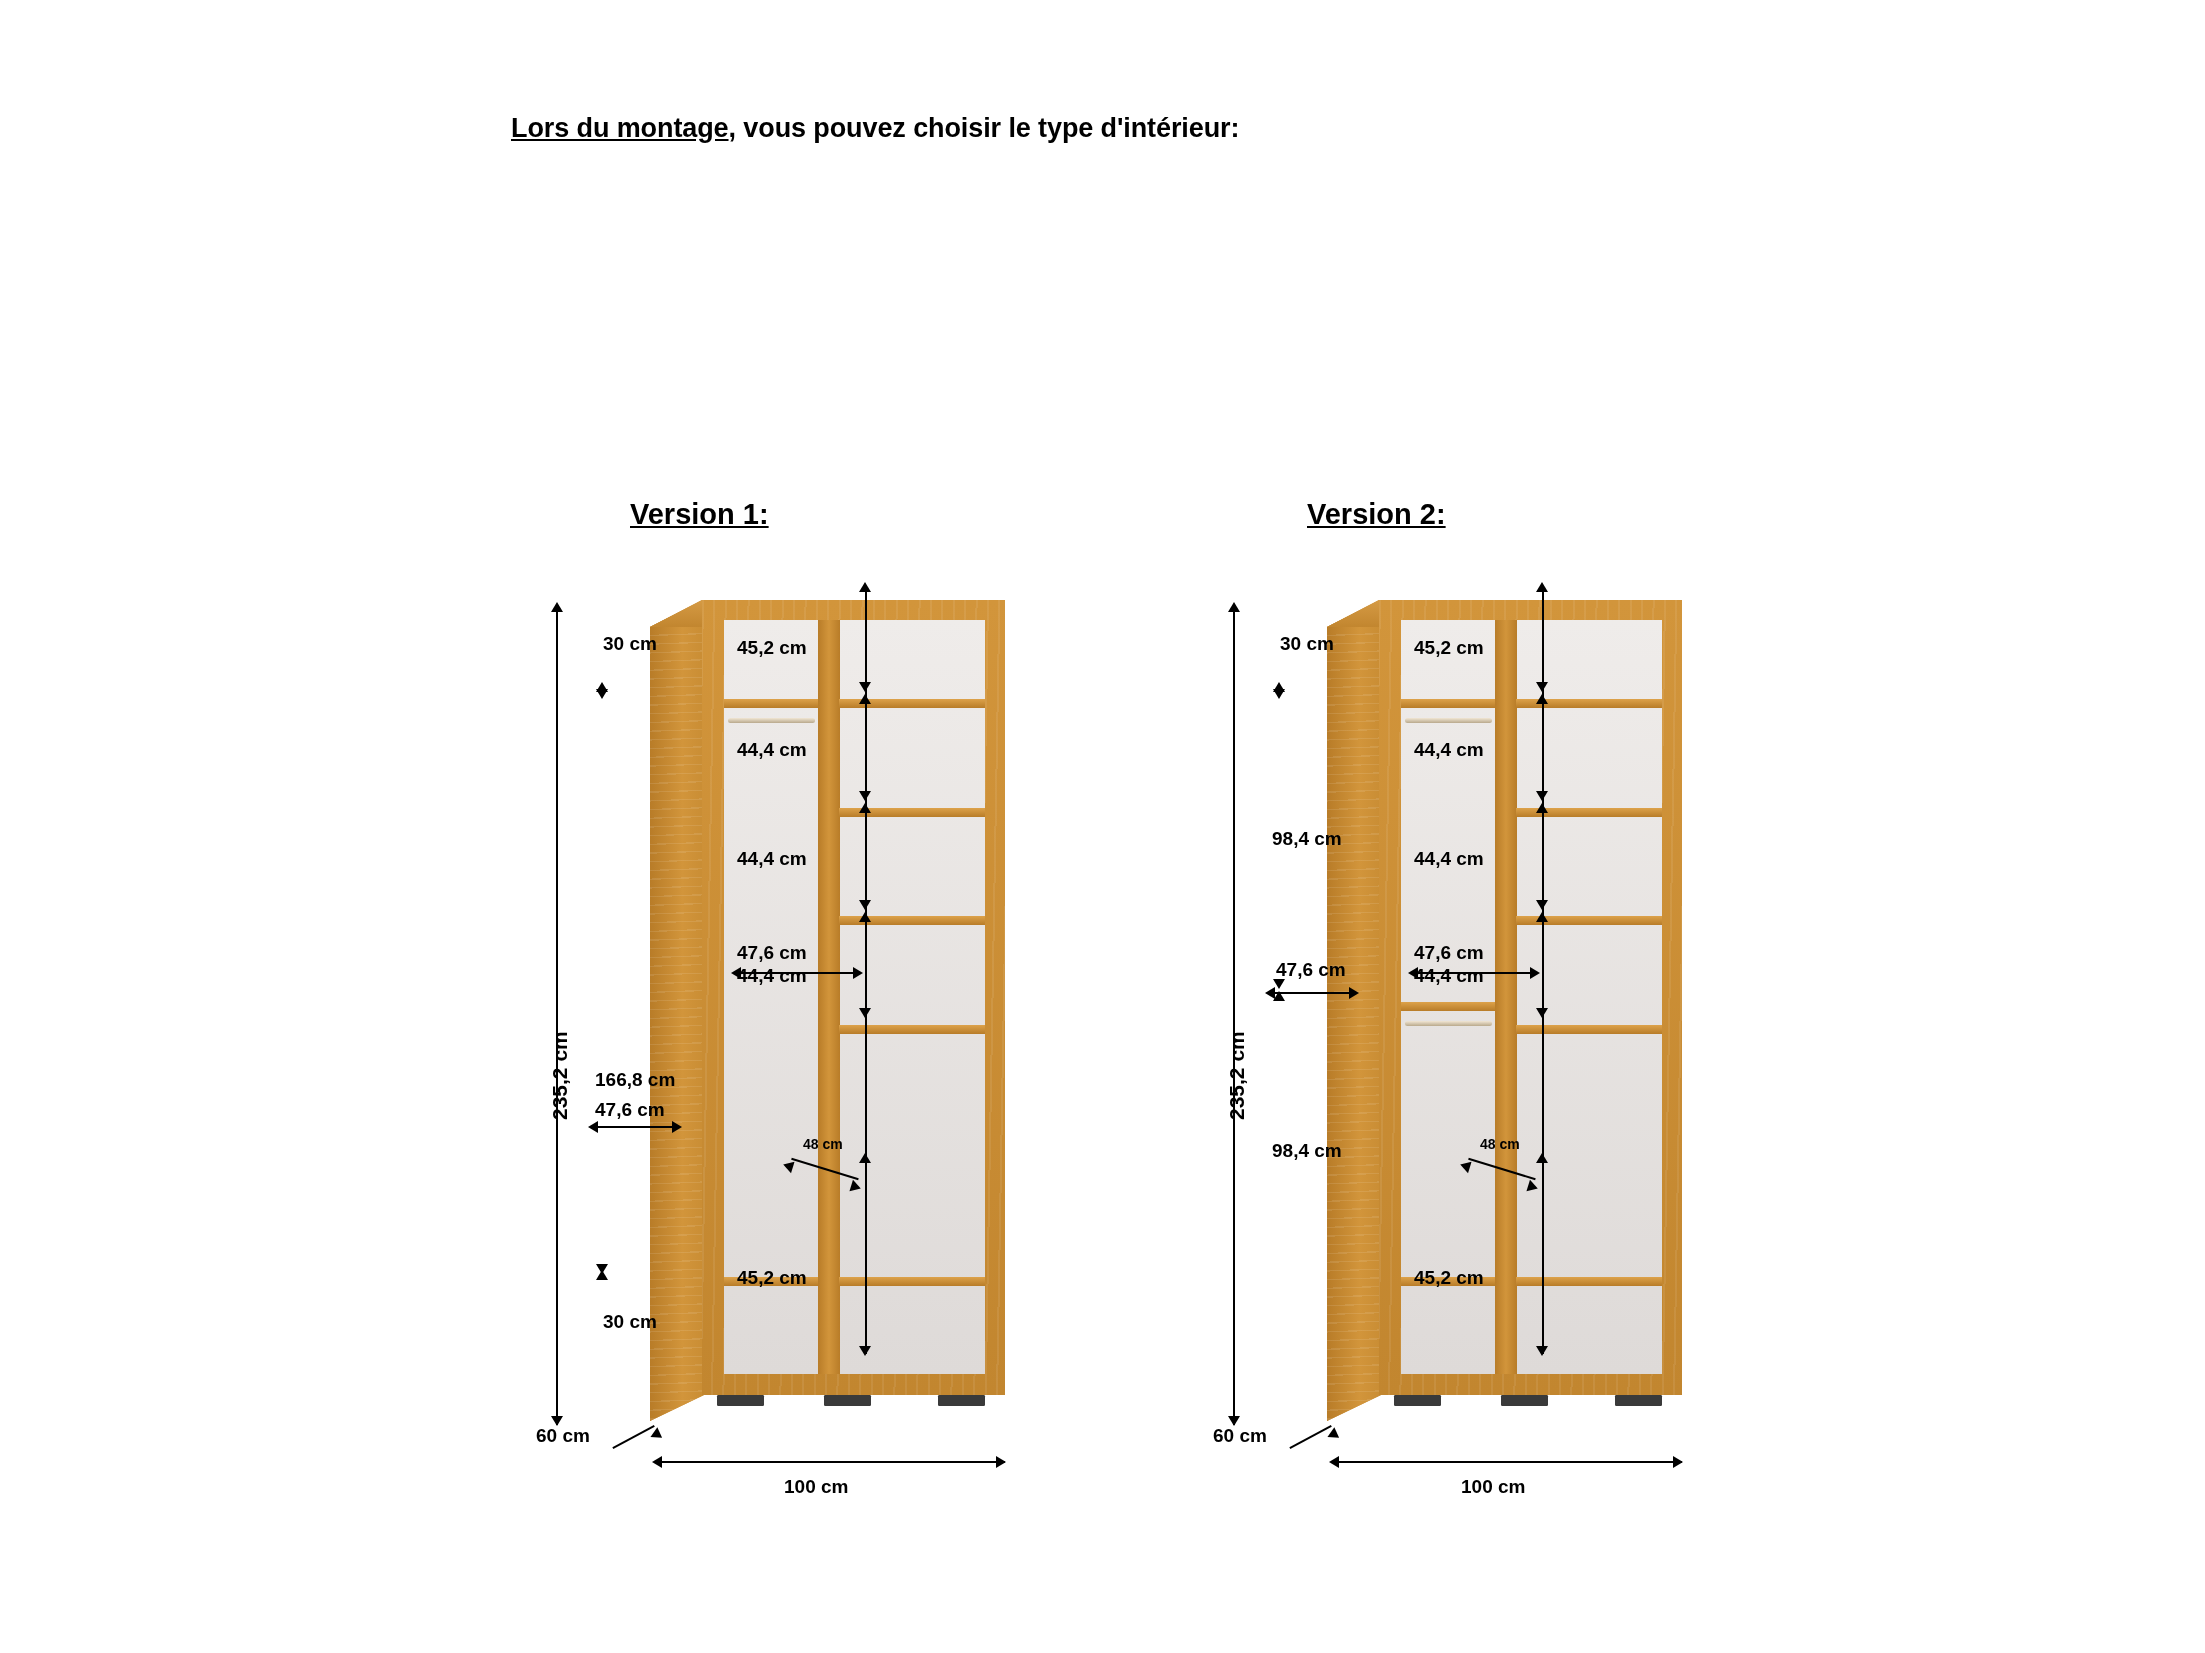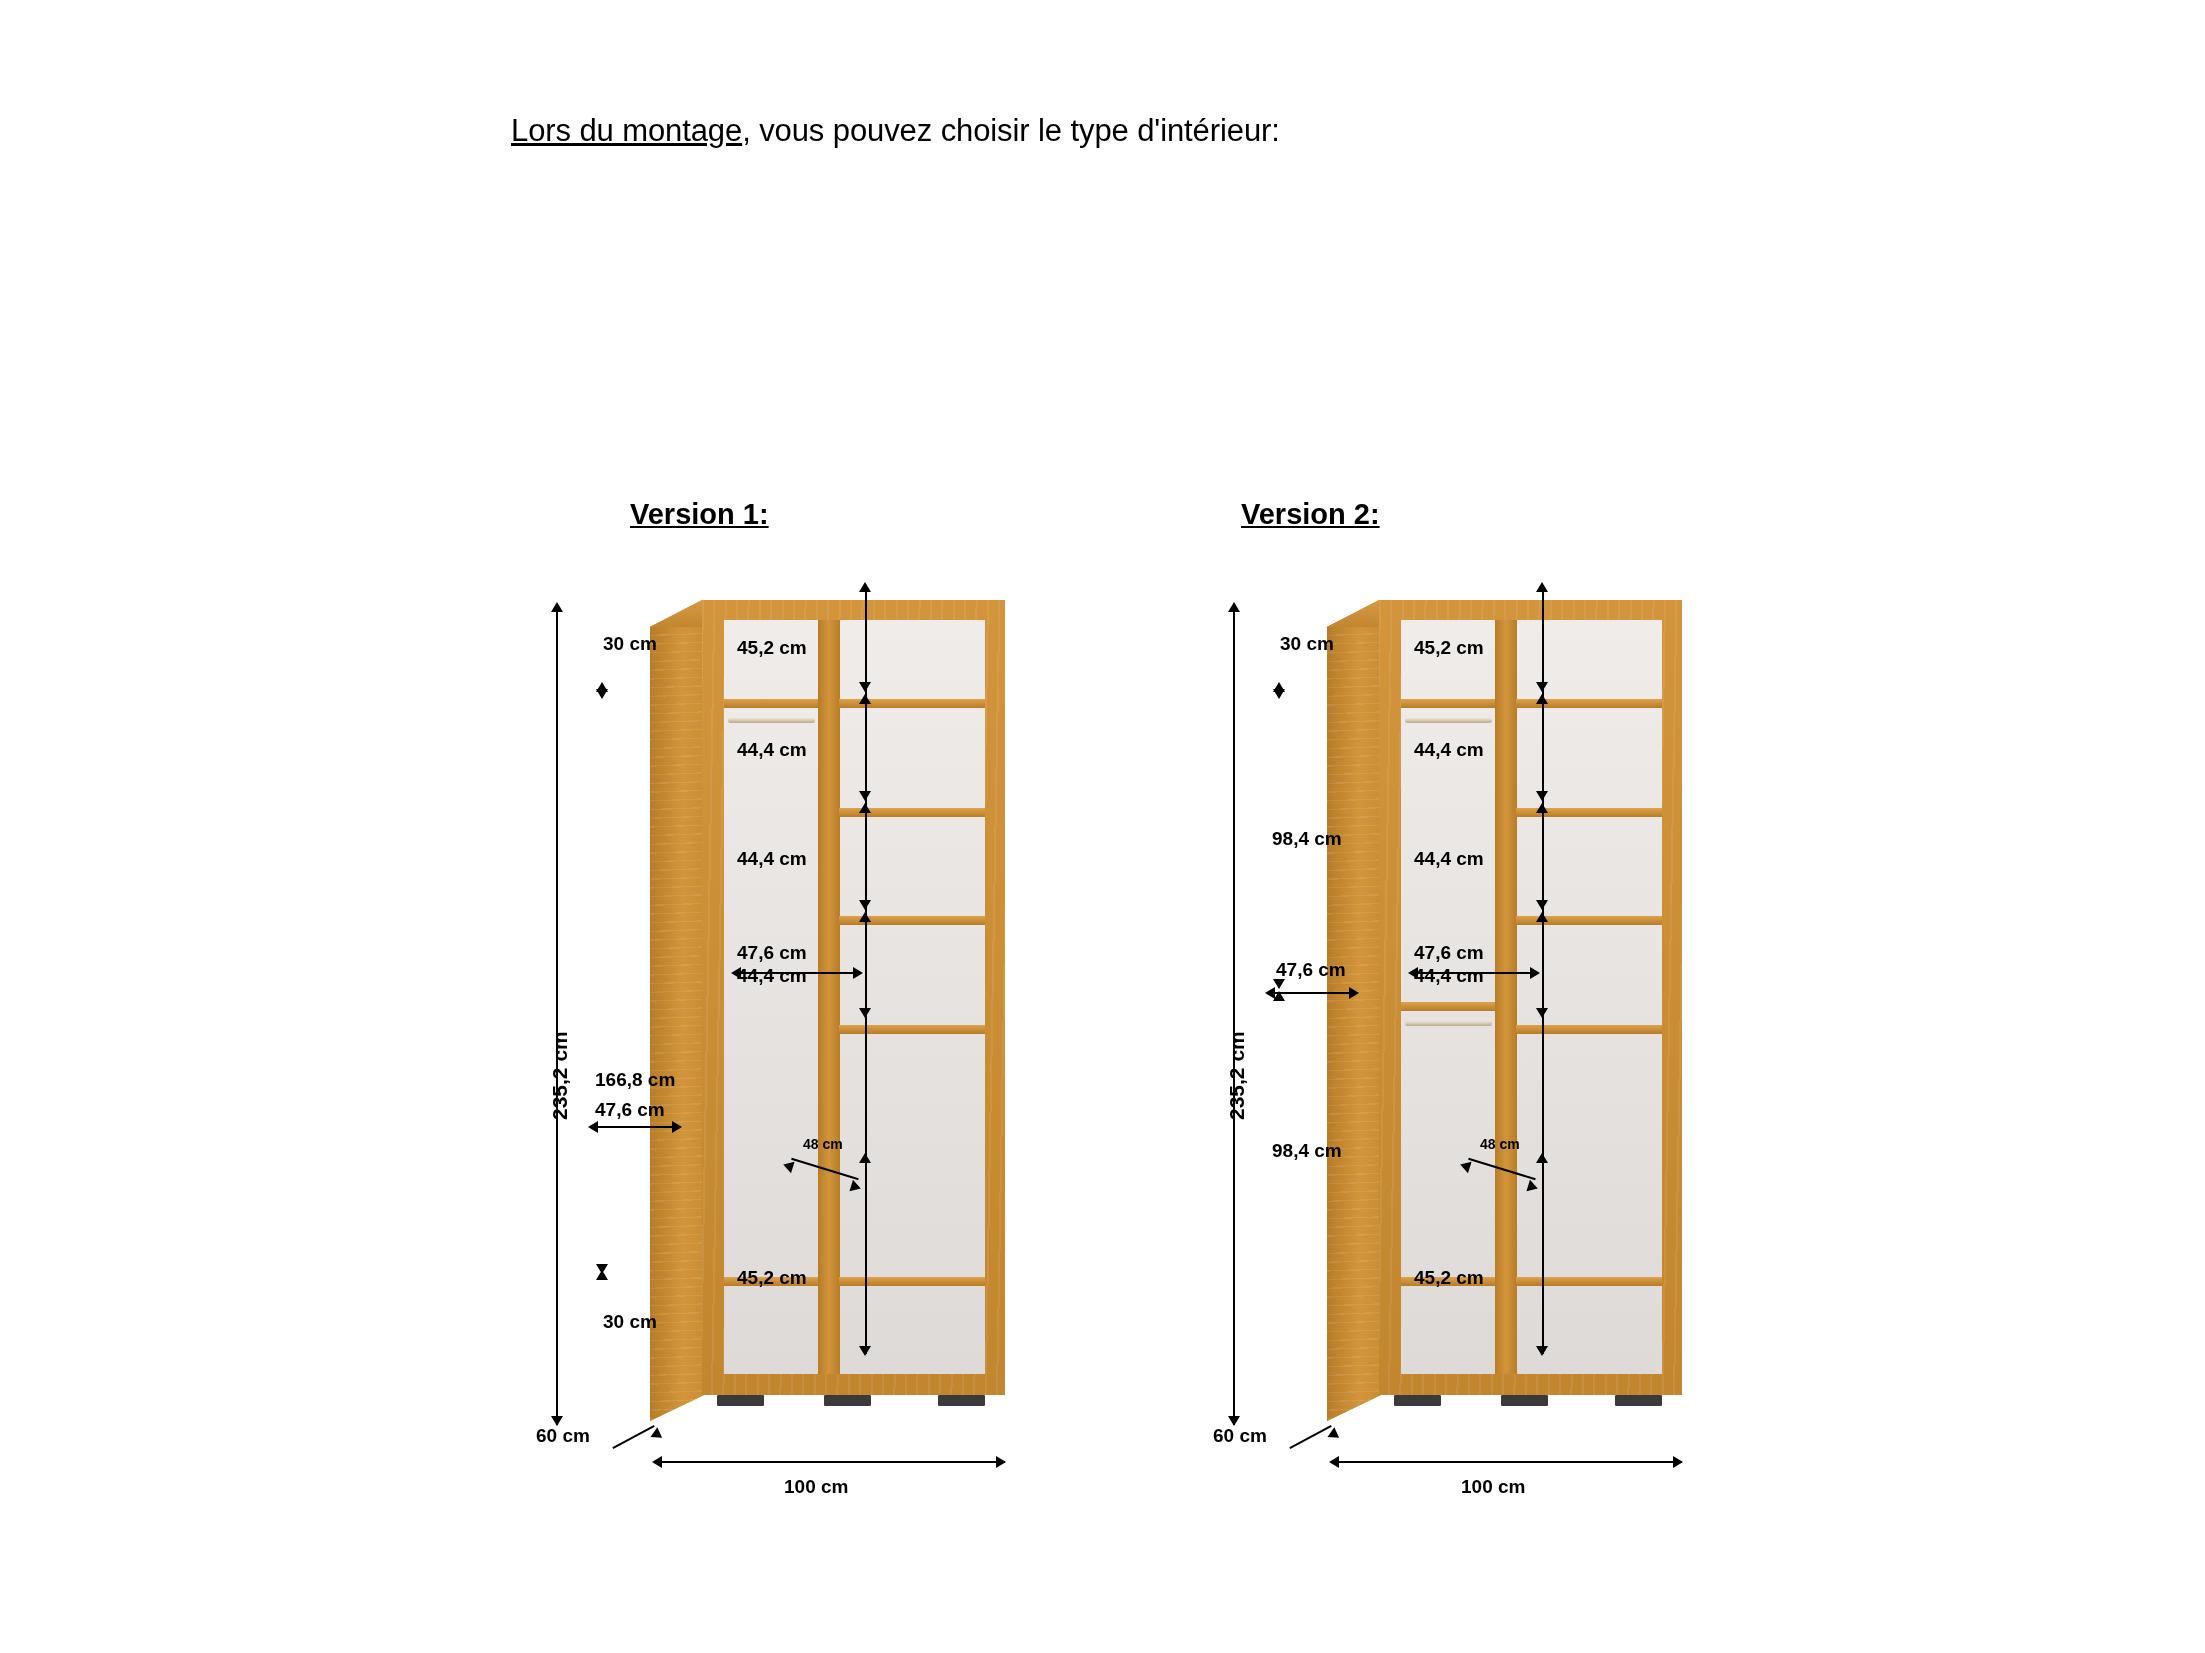--- a/index.html
+++ b/index.html
@@ -18,38 +18,38 @@
 
   
   .intro {
     position: absolute;
     left: 511px;
     top: 111px;
     width: 1207px;
   }
   .intro p {
     margin: 0 0 14.8px 0;
-    font-size: 31px;
-    font-weight: normal;
+    font-size: 27px;
+    font-weight: bold;
     line-height: 1.32;
     letter-spacing: -0.1px;
   }
   .intro .underline {
     text-decoration: underline;
   }
 
   
   .version-title {
     position: absolute;
     font-size: 29px;
     font-weight: bold;
     text-decoration: underline;
   }
   #v1-title { left: 630px; top: 498px; }
-  #v2-title { left: 1241px; top: 498px; }
+  #v2-title { left: 1307px; top: 498px; }
 
   
   .diagram {
     position: absolute;
     top: 563px;
     width: 738px;
     height: 979px;
   }
   #diagram-1 { left: 516px; }
   #diagram-2 { left: 1193px; }

